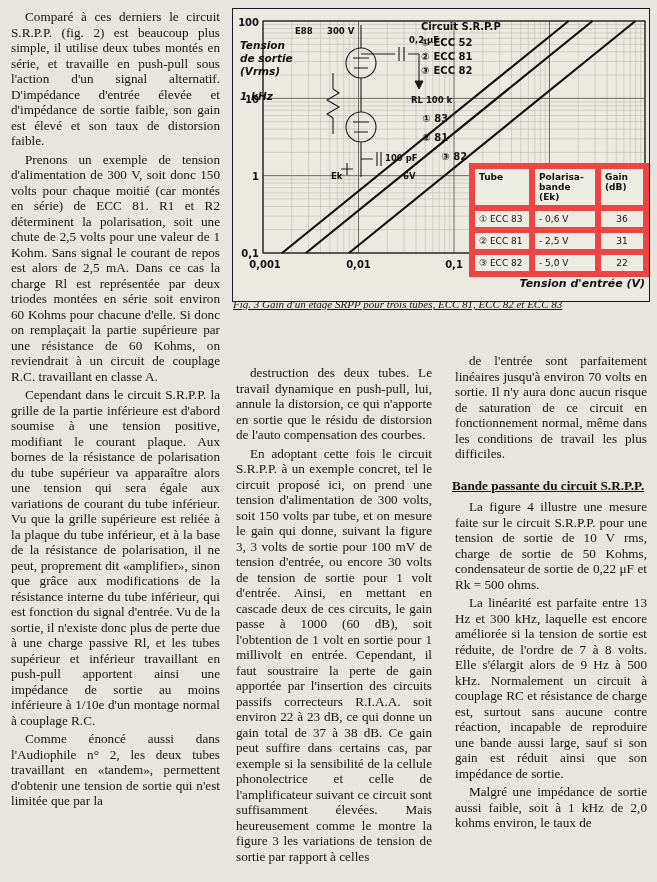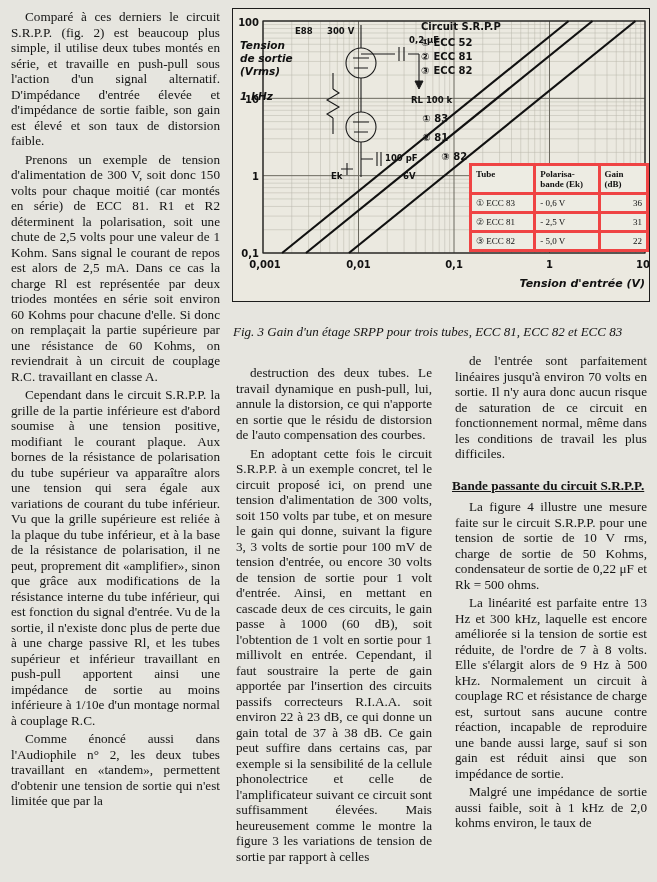--- a/index.html
+++ b/index.html
@@ -6,22 +6,22 @@
   .page{position:relative;width:657px;height:882px;background:#e6e5df;overflow:hidden;
         font-family:"Liberation Serif",serif;color:#141414;}
   .col{position:absolute;text-align:justify;font-size:13.2px;line-height:15.5px;}
   .col p{margin:3px;text-indent:14px;}
   .col1{left:8px;top:6px;width:215px;height:874px;overflow:hidden;}
   .col2{left:233px;top:362px;width:202px;height:532px;overflow:hidden;}
   .col3{left:452px;top:350px;width:198px;height:532px;overflow:hidden;}
   .subhead{font-size:13.2px;font-weight:bold;line-height:15.5px;margin:16px 0 6px 0;text-decoration:underline;}
   .figure{position:absolute;left:232px;top:8px;width:416px;height:292px;
           border:1.5px solid #1c1c1c;background:#ebe9e0;box-sizing:content-box;}
-  .caption{position:absolute;left:233px;top:324px;width:417px;font-style:italic;
-           font-size:13px;line-height:16.5px;}
+  .caption{position:absolute;left:233px;top:296px;width:417px;font-style:italic;
+           font-size:11px;line-height:16.5px;text-decoration:underline;}
   
   #chart{position:absolute;left:0;top:0;}
   .gmin{stroke:#b9b7aa;stroke-width:0.5;}
   .gmaj{stroke:#6b695f;stroke-width:1;}
   .pborder{stroke:#222;fill:none;stroke-width:1.2;}
   .curve{stroke:#111;stroke-width:2.2;}
   .clabel{font:bold 10px "DejaVu Sans",sans-serif;fill:#111;}
   .ytick{font:bold 10px "DejaVu Sans",sans-serif;fill:#111;text-anchor:end;}
   .xtick{font:bold 10px "DejaVu Sans",sans-serif;fill:#111;text-anchor:middle;}
   .axis-title{font:italic bold 11px "DejaVu Sans",sans-serif;fill:#111;text-anchor:end;}
@@ -31,23 +31,23 @@
   
   .legend{position:absolute;left:188px;top:12px;font:bold 10px "DejaVu Sans",sans-serif;color:#111;}
   .legend-title{margin-bottom:4px;}
   .legend-item{line-height:14px;}
   .legend-item .lnum{margin-right:4px;}
   .ylab{position:absolute;left:7px;top:30px;width:56px;font:italic bold 10.5px "DejaVu Sans",sans-serif;
         color:#111;line-height:13px;}
   .ylab .freq{margin-top:12px;}
   .ftable{position:absolute;left:236px;top:154px;border-collapse:collapse;
           background:#edece3;font:9px "DejaVu Sans",sans-serif;color:#111;}
-  .ftable th,.ftable td{border:3px solid #ef4444;padding:3px 4px;text-align:left;vertical-align:top;font-family:Liberation Serif, serif;}
+  .ftable th,.ftable td{border:6px solid #ef4444;padding:3px 4px;text-align:left;vertical-align:top;}
   .ftable th{font-weight:bold;}
-  .ftable .num{text-align:right;}
+  .ftable .num{text-align:center;}
 </style>
 </head>
 <body>
 
 <div class="page">
 
   <div class="col col1">
     <p>Comparé à ces derniers le circuit S.R.P.P. (fig. 2) est beaucoup plus simple, il utilise deux tubes montés en série, et travaille en push-pull sous l'action d'un signal alternatif. D'impédance d'entrée élevée et d'impédance de sortie faible, son gain est élevé et son taux de distorsion faible.</p>
     <p>Prenons un exemple de tension d'alimentation de 300 V, soit donc 150 volts pour chaque moitié (car montés en série) de ECC 81. R1 et R2 déterminent la polarisation, soit une chute de 2,5 volts pour une valeur de 1 Kohm. Sans signal le courant de repos est alors de 2,5 mA. Dans ce cas la charge Rl est représentée par deux triodes montées en série soit environ 60 Kohms pour chacune d'elle. Si donc on remplaçait la partie supérieure par une résistance de 60 Kohms, on reviendrait à un circuit de couplage R.C. travaillant en classe A.</p>
     <p>Cependant dans le circuit S.R.P.P. la grille de la partie inférieure est d'abord soumise à une tension positive, modifiant le courant plaque. Aux bornes de la résistance de polarisation du tube supérieur va apparaître alors une tension qui sera égale aux variations de courant du tube inférieur. Vu que la grille supérieure est reliée à la plaque du tube inférieur, et à la base de la résistance de polarisation, il ne peut, proprement dit «amplifier», sinon que grâce aux modifications de la résistance interne du tube inférieur, qui est fonction du signal d'entrée. Vu de la sortie, il n'existe donc plus de perte due à une charge passive Rl, et les tubes supérieur et inférieur travaillant en push-pull apportent ainsi une impédance de sortie au moins inférieure à 1/10e d'un montage normal à couplage R.C.</p>

